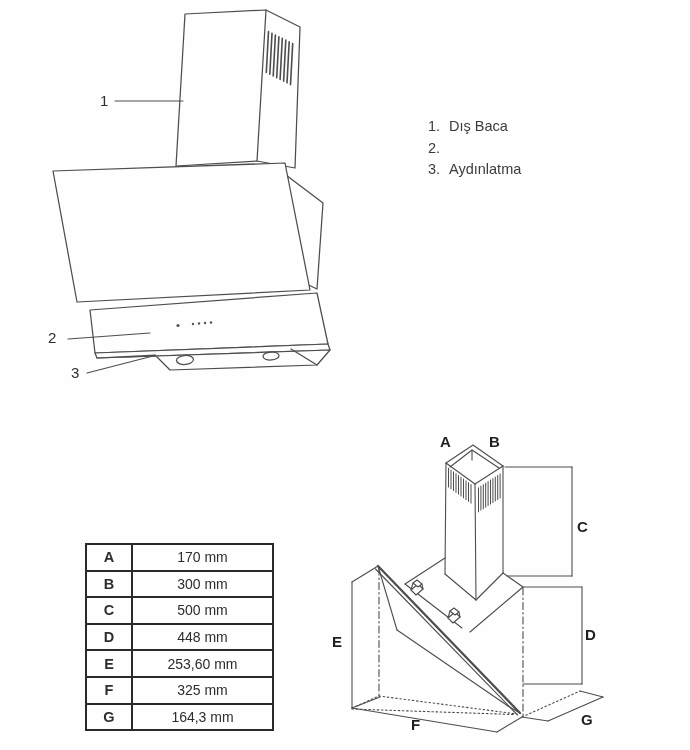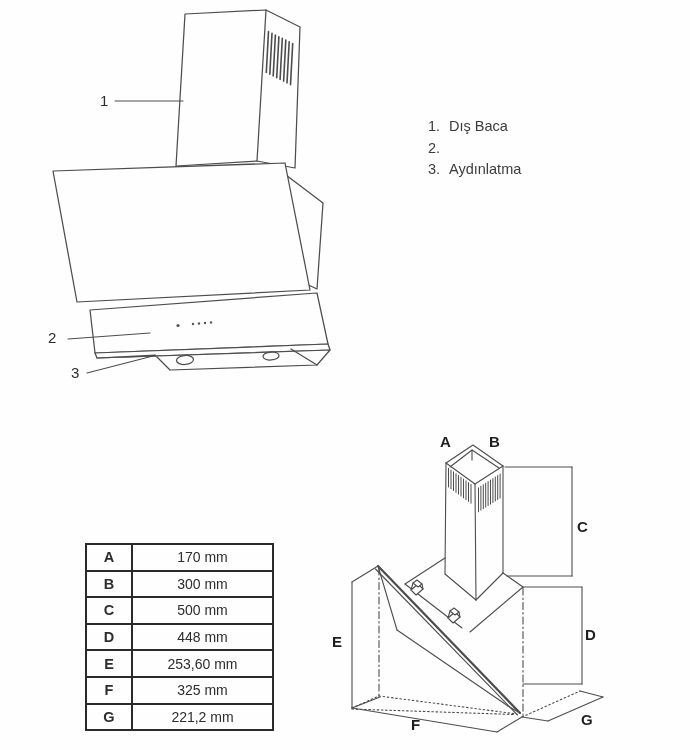--- a/index.html
+++ b/index.html
@@ -128,21 +128,21 @@
       <tr>
         <td class="letter">E</td>
         <td class="value">253,60 mm</td>
       </tr>
       <tr>
         <td class="letter">F</td>
         <td class="value">325 mm</td>
       </tr>
       <tr>
         <td class="letter">G</td>
-        <td class="value">221,2 mm</td>
+        <td class="value">164,3 mm</td>
       </tr>
     </tbody>
   </table>
 
   <svg viewBox="330 430 290 310" width="290" height="310" style="left:330px;top:430px;">
     <g fill="none" stroke="#4d4d4d" stroke-width="1.1" stroke-linejoin="round" stroke-linecap="round">
 
       <g>
         <polyline points="446,463 473,445 503,466"></polyline>
         <line x1="446" y1="463" x2="475" y2="484"></line>

